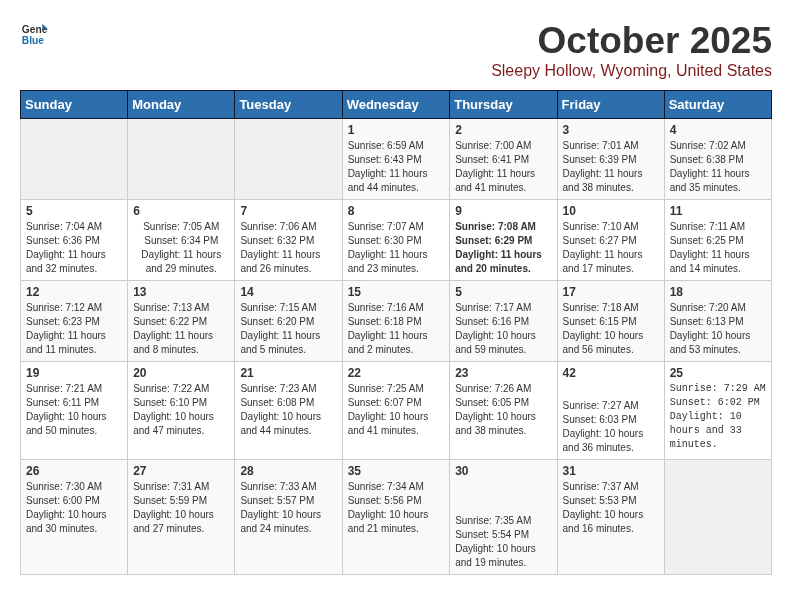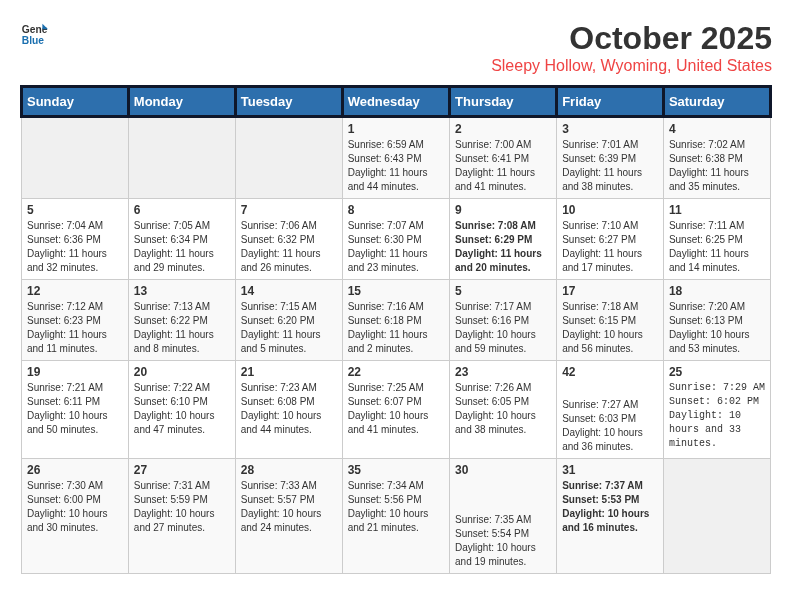--- a/index.html
+++ b/index.html
@@ -22,41 +22,41 @@
       gap: 4px;
     }
     .logo-icon {
       width: 28px;
       height: 28px;
     }
     .title-area {
       text-align: right;
     }
     .main-title {
-      font-size: 32px;
+      font-size: 37px;
       font-weight: bold;
       color: #333;
     }
     .sub-title {
       font-size: 16px;
-      color: #ef4444;
+      color: #7f1d1d;
     }
     .calendar {
       width: 100%;
       border-collapse: collapse;
       border: 1px solid #ccc;
     }
     .calendar thead th {
       background-color: #2d6fad;
       color: #fff;
       font-size: 13px;
       font-weight: bold;
       padding: 6px 4px;
       text-align: left;
-      border: 3px solid #0f172a;
+      border: 1px solid #0f172a;
     }
     .calendar tbody td {
       vertical-align: top;
       padding: 4px 5px;
       border: 1px solid #ccc;
       font-size: 10.5px;
       color: #333;
       width: 108px;
       min-height: 80px;
       background: #fff;
@@ -143,21 +143,21 @@
       </tr>
       <tr>
         <td>
           <span class="day-number">5</span>
           <div class="day-info" style="white-space: pre-line;">Sunrise: 7:04 AM
 Sunset: 6:36 PM
 Daylight: 11 hours and 32 minutes.</div>
         </td>
         <td>
           <span class="day-number">6</span>
-          <div class="day-info" style="white-space: pre-line;">Sunrise: 7:05 AM
+          <div class="day-info" style="white-space: pre-line; text-align: center;">Sunrise: 7:05 AM
 Sunset: 6:34 PM
 Daylight: 11 hours and 29 minutes.</div>
         </td>
         <td>
           <span class="day-number">7</span>
           <div class="day-info" style="white-space: pre-line;">Sunrise: 7:06 AM
 Sunset: 6:32 PM
 Daylight: 11 hours and 26 minutes.</div>
         </td>
         <td>
@@ -299,20 +299,20 @@
 Daylight: 10 hours and 21 minutes.</div>
         </td>
         <td>
           <span class="day-number">30</span>
           <div class="day-info" style="white-space: pre-line; margin-top: 36px;">Sunrise: 7:35 AM
 Sunset: 5:54 PM
 Daylight: 10 hours and 19 minutes.</div>
         </td>
         <td>
           <span class="day-number">31</span>
-          <div class="day-info" style="white-space: pre-line; font-weight: bold;">Sunrise: 7:37 AM
+          <div class="day-info" style="white-space: pre-line;">Sunrise: 7:37 AM
 Sunset: 5:53 PM
 Daylight: 10 hours and 16 minutes.</div>
         </td>
         <td class="empty-cell"></td>
       </tr>
     </tbody>
 </table>
 
 </body></html>

